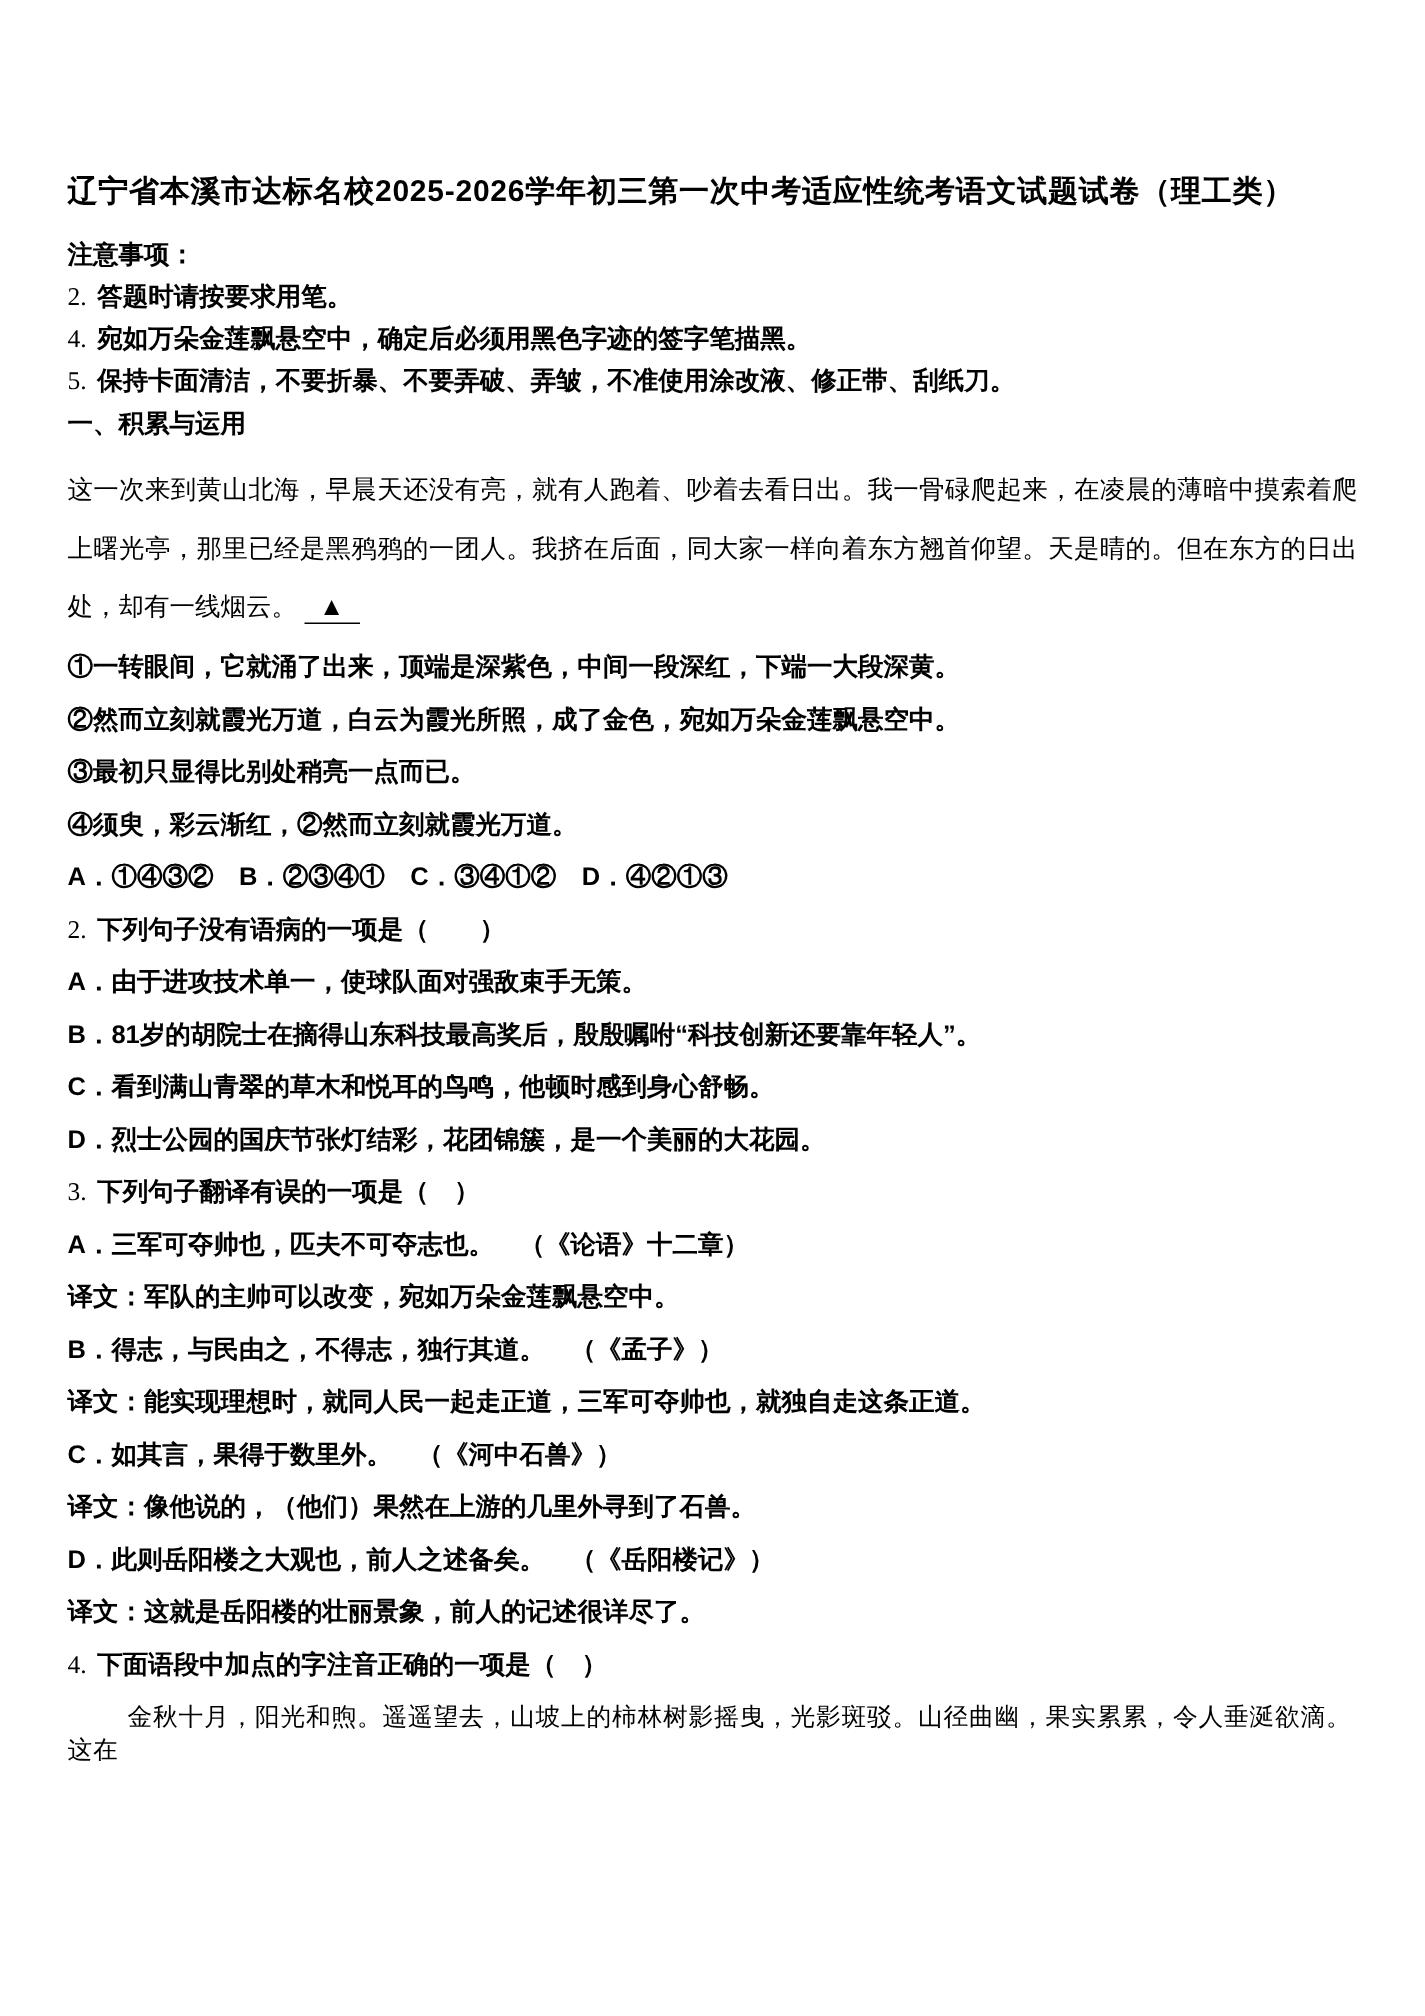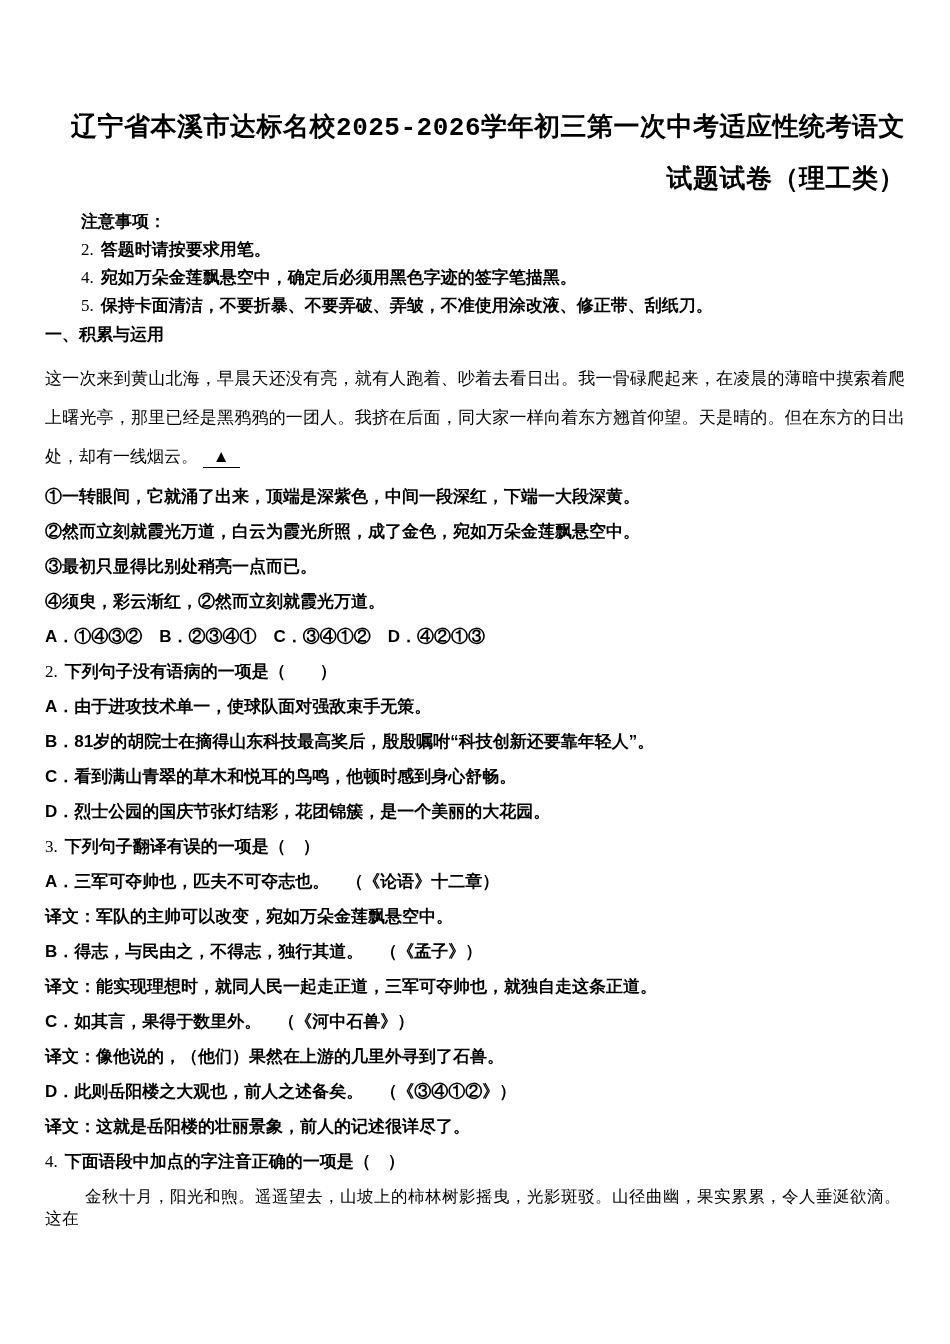--- a/index.html
+++ b/index.html
@@ -8,28 +8,27 @@
     background: #ffffff; color: #000000;
     font-family: "Liberation Sans", sans-serif;
     overflow: hidden;
   }
   .page {
     width: 860px;
     margin: 0 auto;
     padding-top: 102px;
   }
   .title {
-    font-size: 26px;
+    font-size: 20px;
     font-weight: bold;
-    text-align: right;
+    text-align: left;
     line-height: 52px;
     letter-spacing: 0.5px;
-    font-family: Liberation Mono, monospace;
   }
-  .notice { margin-top: 2px; margin-left: 36px; }
+  .notice { margin-top: 2px; }
   .notice-line {
     font-size: 17px;
     font-weight: bold;
     line-height: 28px;
   }
   .num {
     font-family: "Liberation Serif", serif;
     font-weight: normal;
     margin-right: 7px;
   }
@@ -89,20 +88,20 @@
     <div class="qline">C．看到满山青翠的草木和悦耳的鸟鸣，他顿时感到身心舒畅。</div>
     <div class="qline">D．烈士公园的国庆节张灯结彩，花团锦簇，是一个美丽的大花园。</div>
 
     <div class="qline"><span class="num">3.</span><span>下列句子翻译有误的一项是（　）</span></div>
     <div class="qline">A．三军可夺帅也，匹夫不可夺志也。　（《论语》十二章）</div>
     <div class="qline">译文：军队的主帅可以改变，宛如万朵金莲飘悬空中。</div>
     <div class="qline">B．得志，与民由之，不得志，独行其道。　（《孟子》）</div>
     <div class="qline">译文：能实现理想时，就同人民一起走正道，三军可夺帅也，就独自走这条正道。</div>
     <div class="qline">C．如其言，果得于数里外。　（《河中石兽》）</div>
     <div class="qline">译文：像他说的，（他们）果然在上游的几里外寻到了石兽。</div>
-    <div class="qline">D．此则岳阳楼之大观也，前人之述备矣。　（《③④①②》）</div>
+    <div class="qline">D．此则岳阳楼之大观也，前人之述备矣。　（《岳阳楼记》）</div>
     <div class="qline">译文：这就是岳阳楼的壮丽景象，前人的记述很详尽了。</div>
 
     <div class="qline"><span class="num">4.</span><span>下面语段中加点的字注音正确的一项是（　）</span></div>
     <div class="qline kai">金秋十月，阳光和煦。遥遥望去，山坡上的柿林树影摇曳，光影斑驳。山径曲幽，果实累累，令人垂涎欲滴。这在</div>
   </div>
 
 </div>
 
 </body></html>

